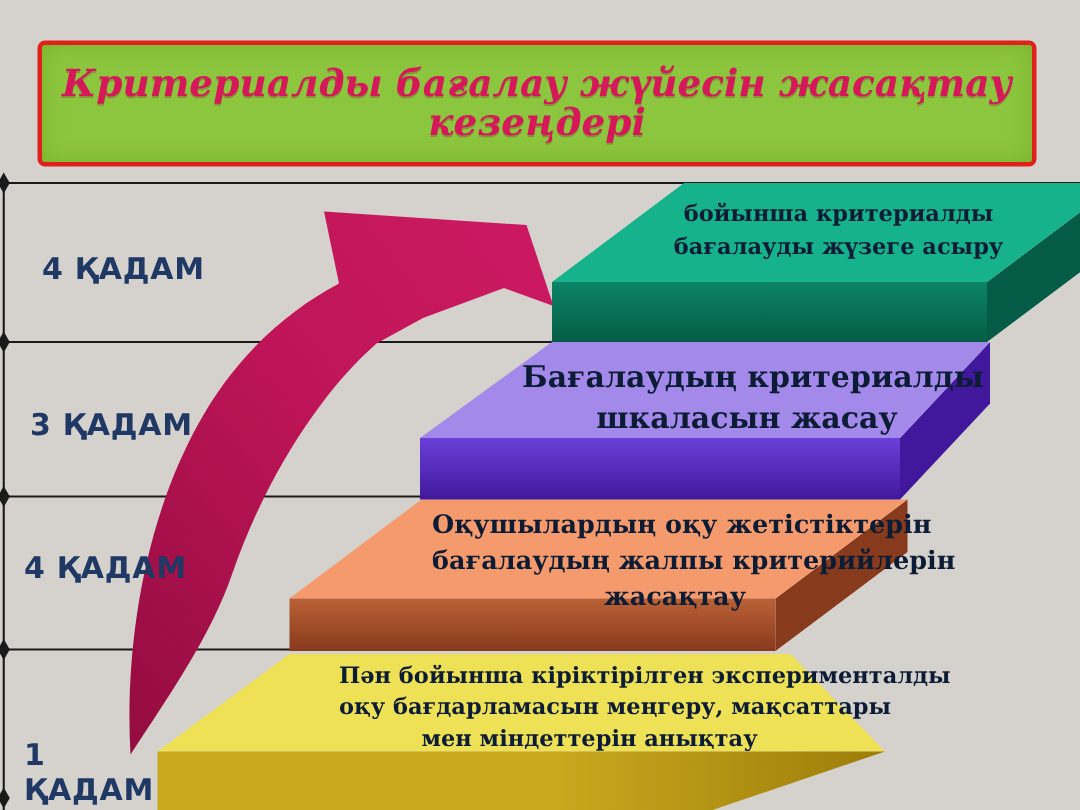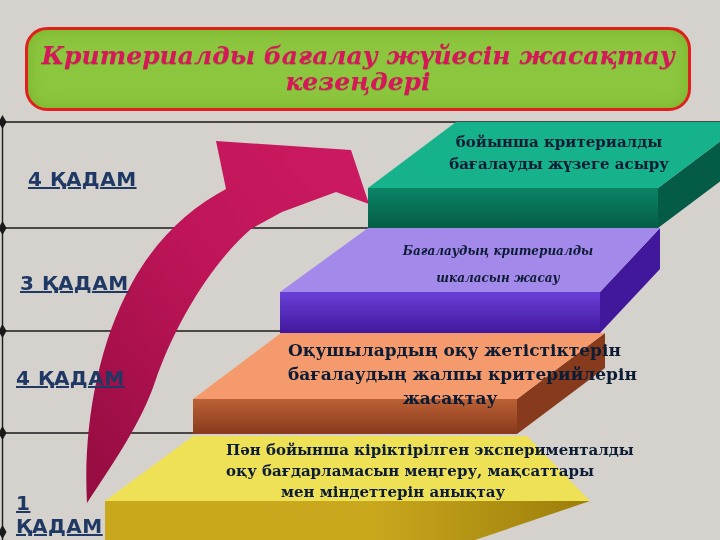--- a/index.html
+++ b/index.html
@@ -3,44 +3,44 @@
 <meta charset="utf-8">
 <style>
   html,body{margin:0;padding:0;background:#b9b7b2;}
   .slide{
     position:relative;width:720px;height:540px;overflow:hidden;
     background:#d5d2cd;font-family:"DejaVu Sans",sans-serif;
   }
   .diagram-svg{position:absolute;left:0;top:0;width:720px;height:540px;}
   .title-box{
     position:absolute;left:25px;top:27px;width:666px;height:84px;
-    box-sizing:border-box;border:3px solid #e0201c;border-radius:22px;
+    box-sizing:border-box;border:3px solid #e0201c;border-radius:5px;
     background:#8cc63e;display:flex;align-items:center;justify-content:center;
     box-shadow:inset 0 0 14px rgba(110,160,30,.55);
   }
   .title-text{
     font-family:"DejaVu Serif",serif;font-style:italic;font-weight:bold;
     font-size:25px;color:#d6175a;text-align:center;line-height:1.05;
     text-shadow:0 1px 0 rgba(120,0,40,.25);
   }
   .step-label{
     position:absolute;font-weight:bold;font-size:20px;color:#1f3864;
-    text-decoration:underline;letter-spacing:.5px;line-height:1.15;
+    letter-spacing:.5px;line-height:1.15;
   }
   .lbl4{left:28px;top:168px;}
   .lbl3{left:20px;top:272px;}
   .lbl2{left:16px;top:367px;}
   .lbl1{left:16px;top:492px;width:88px;}
   .step-text{
     position:absolute;text-align:center;font-family:"DejaVu Serif",serif;
     font-weight:bold;color:#0c1c35;
   }
   .step-text div{white-space:nowrap;}
   .t4{left:413px;top:131px;width:292px;font-size:15px;line-height:22px;}
-  .t3{left:348px;top:238px;width:300px;font-size:12px;line-height:27px;font-style:italic;}
+  .t3{left:348px;top:238px;width:300px;font-size:20px;line-height:27px;}
   .t2{left:288px;top:338px;width:324px;font-size:17px;line-height:24px;}
   .t1{left:226px;top:440px;width:334px;font-size:15px;line-height:21px;}
 </style>
 </head>
 <body>
 
 <div class="slide">
 
   <svg class="diagram-svg" viewBox="0 0 720 540">
     <defs>

